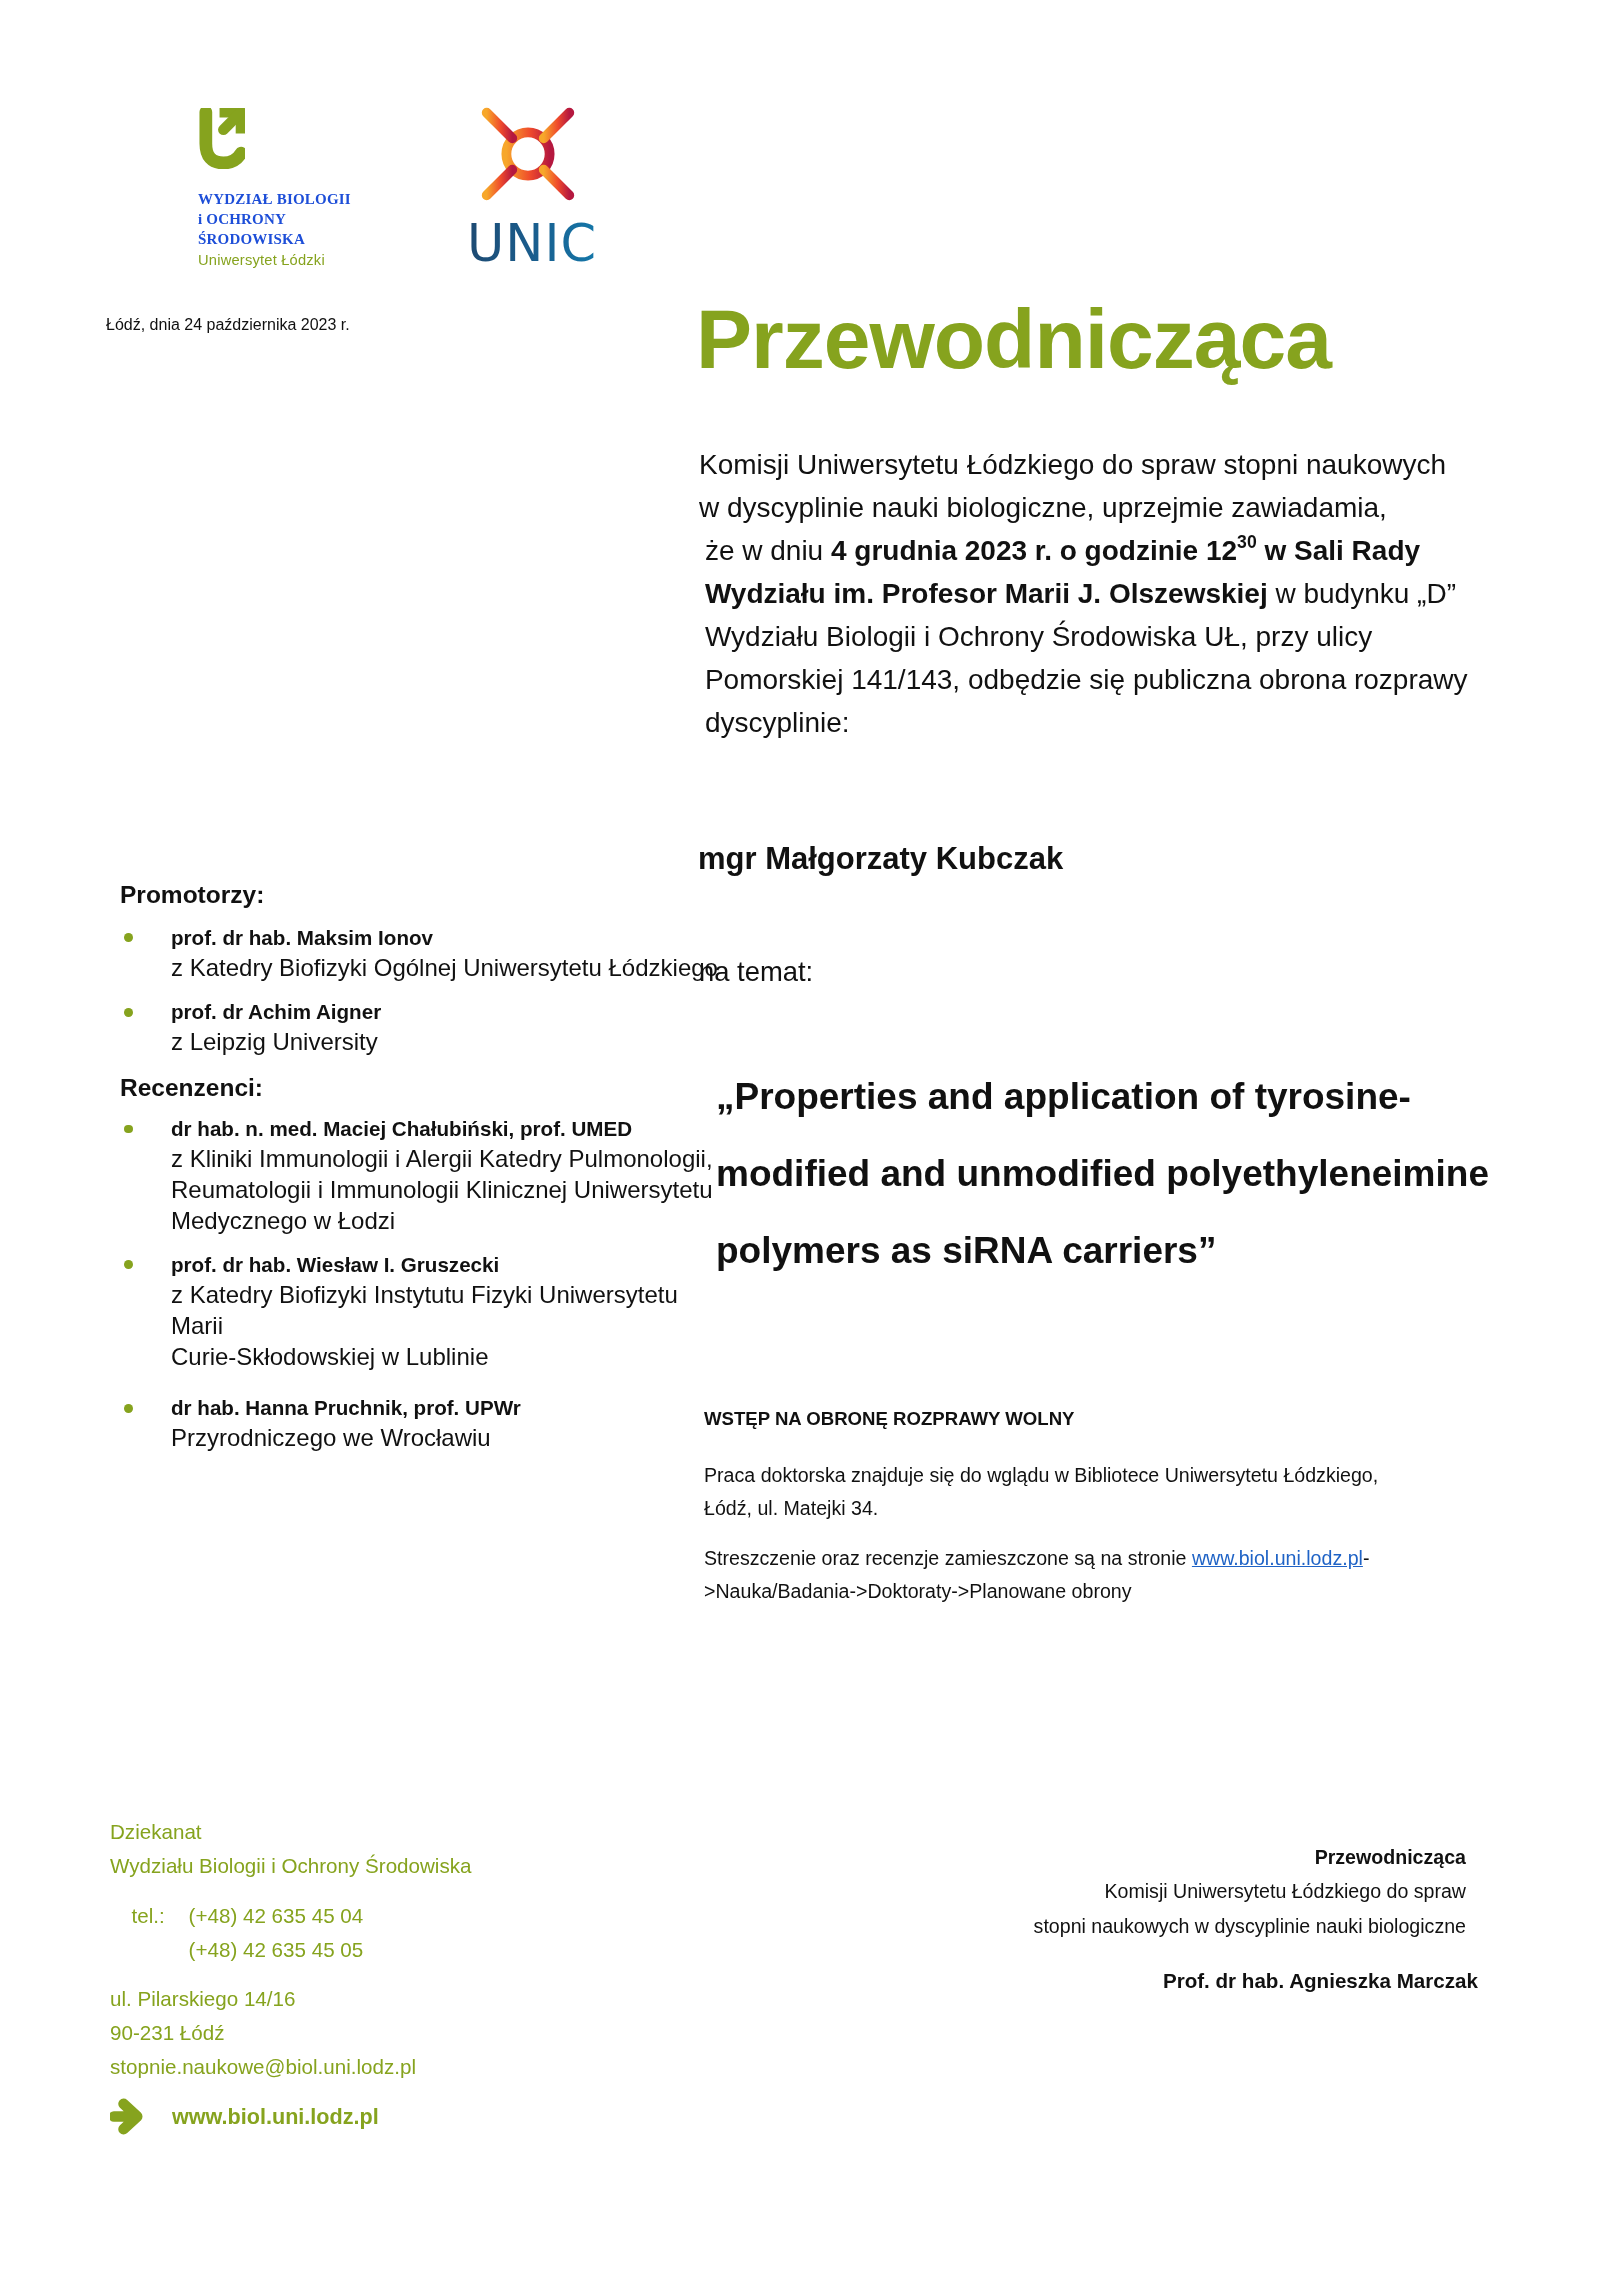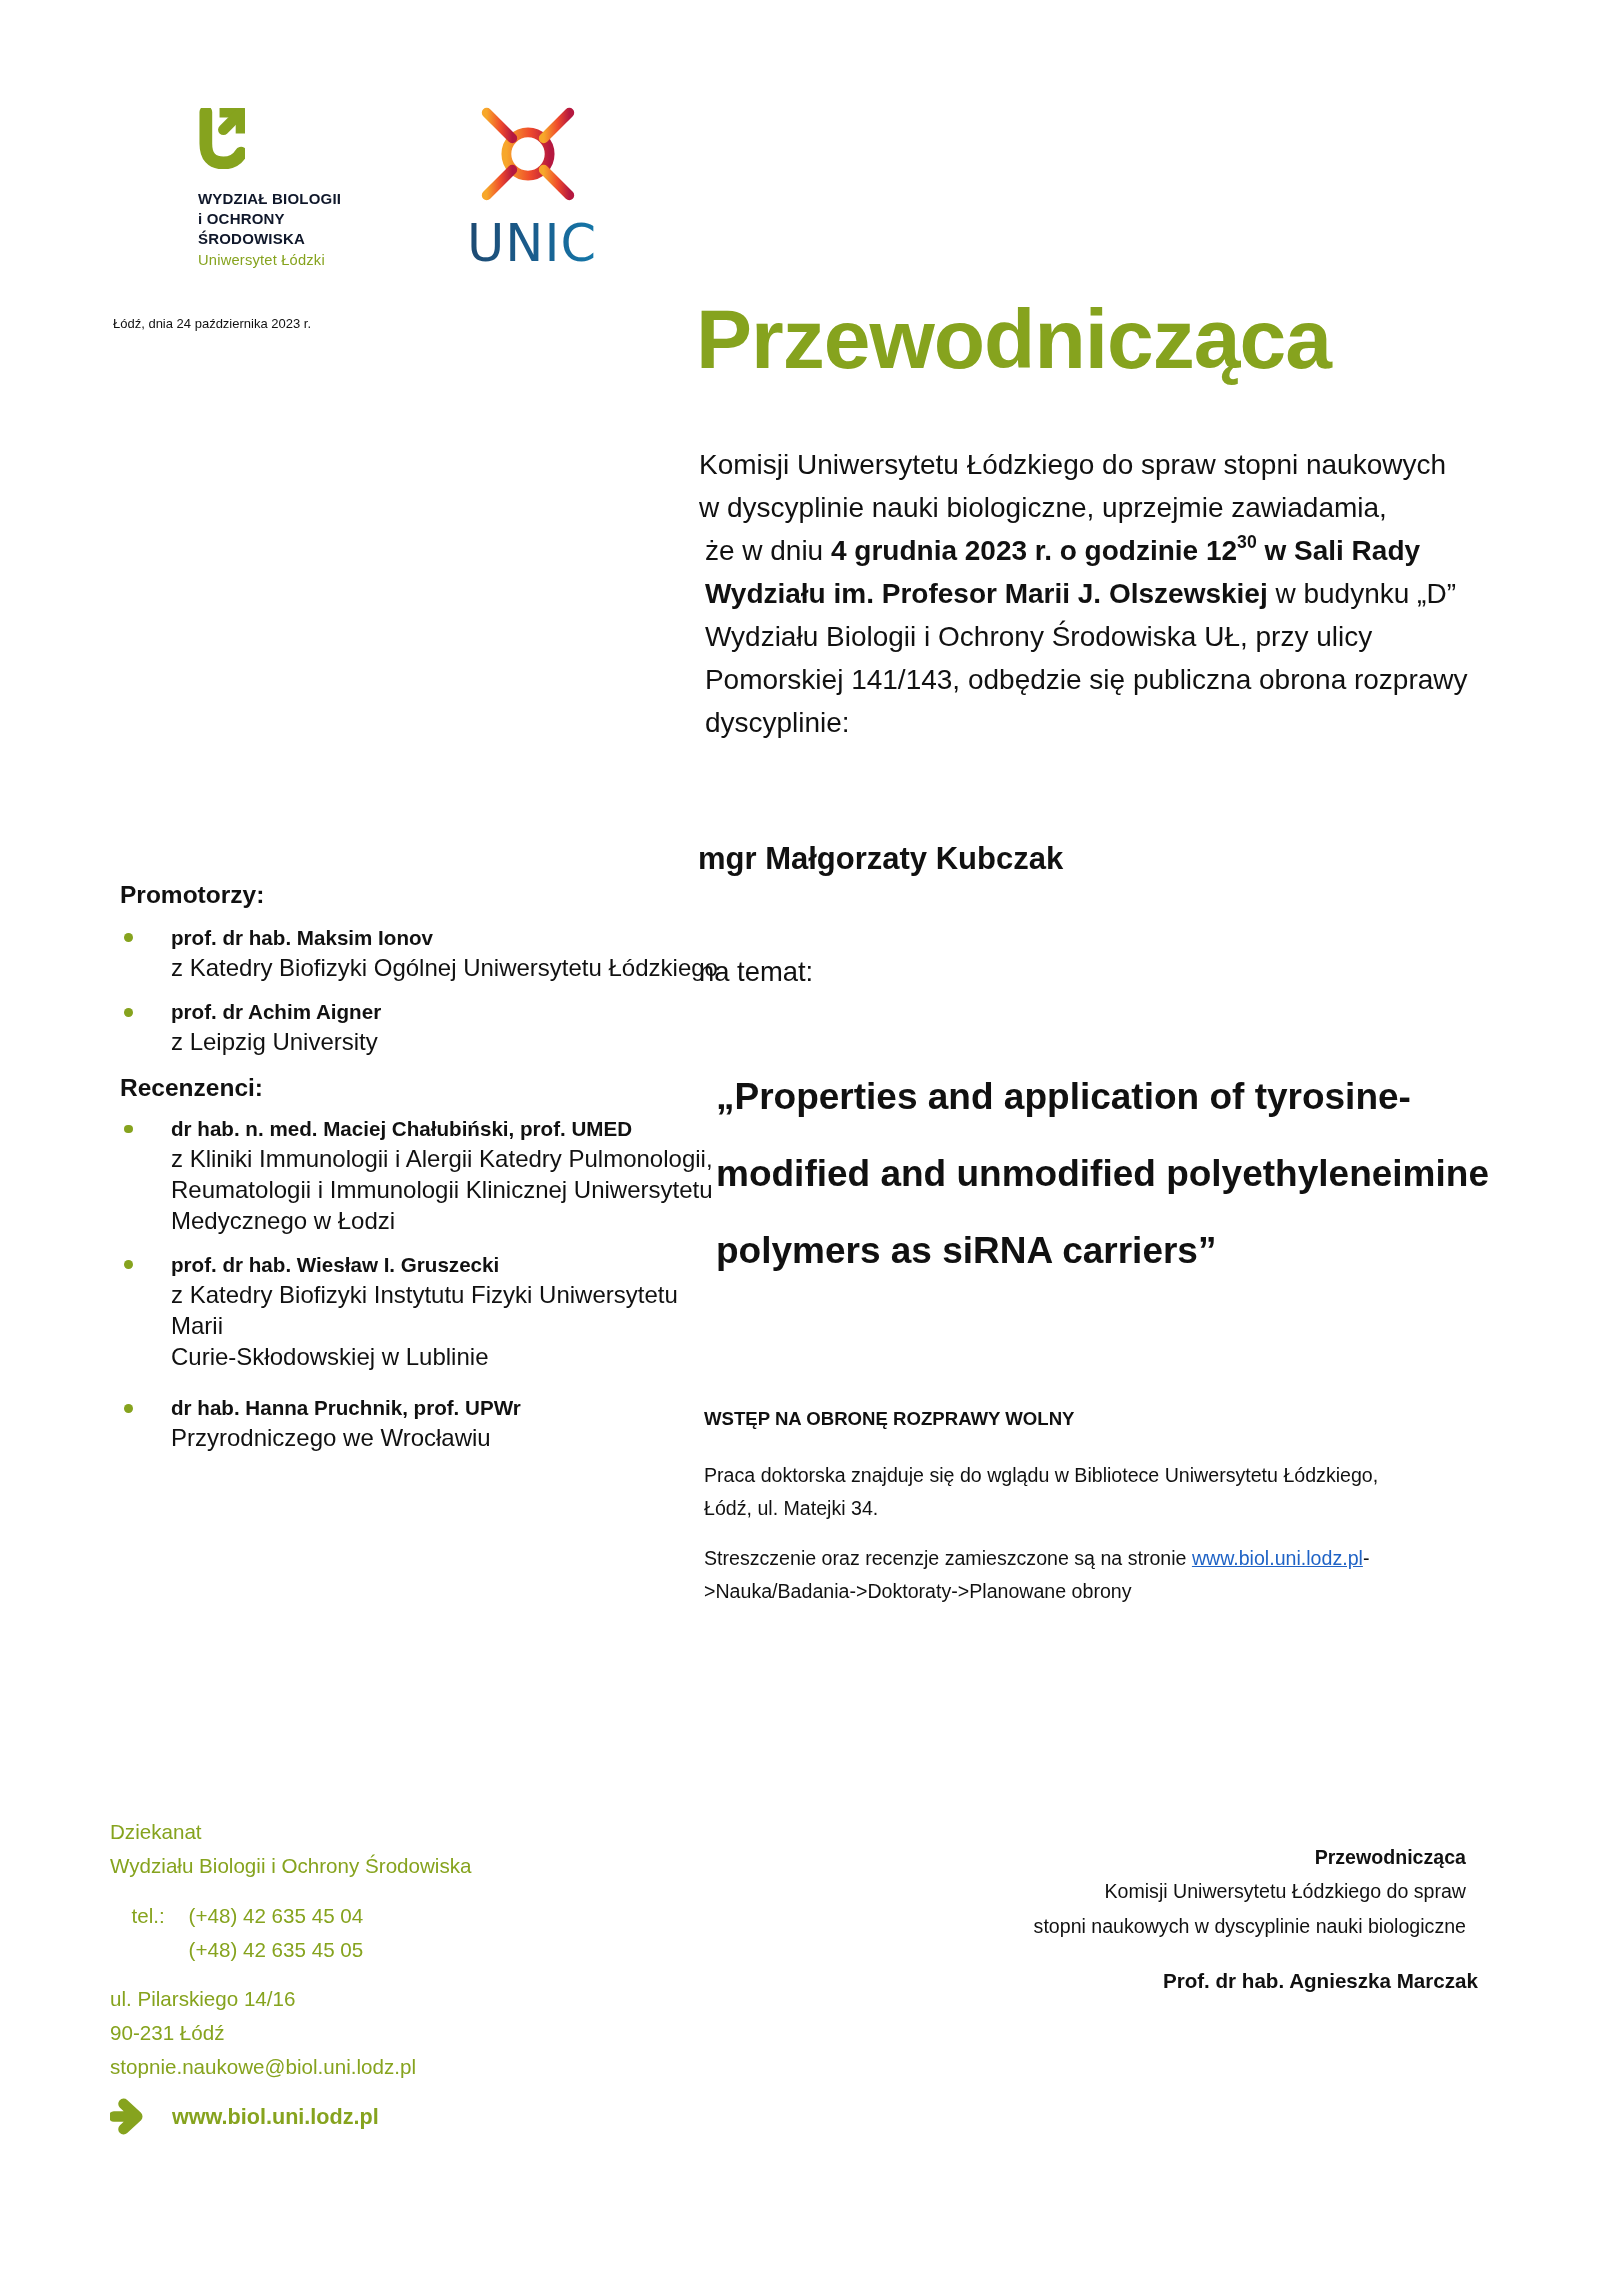--- a/index.html
+++ b/index.html
@@ -8,35 +8,35 @@
     font-family: "Liberation Sans", "DejaVu Sans", sans-serif;
     color: #111111;
   }
   .abs { position: absolute; }
 
   
   .logo-wbios { left: 198px; top: 108px; width: 186px; }
   .logo-wbios .mark { width: 47px; height: 61px; display: block; }
   .logo-wbios .fac {
     margin-top: 19.6px; font-weight: bold; font-size: 15px; line-height: 20px;
-    color: #0f172a; letter-spacing: 0.2px;
+    color: #1d4ed8; letter-spacing: 0.2px; font-family: Liberation Serif, serif;
   }
   .logo-wbios .uni { font-size: 14.7px; color: #86a31e; margin-top: 3.9px; letter-spacing: 0.2px; }
 
   .logo-unic { left: 467px; top: 96px; width: 127px; }
   .logo-unic svg { display: block; }
   .logo-unic .unic-text {
     font-weight: normal; font-size: 51px; line-height: 51px; letter-spacing: 1px;
     margin-top: 5.9px;
     background: linear-gradient(90deg, #1d4a72 0%, #1a5c8c 50%, #1476a8 100%);
     -webkit-background-clip: text; background-clip: text; color: transparent;
     font-family: "DejaVu Sans", sans-serif;
   }
 
-  .date { left: 106px; top: 316px; font-size: 13px; margin-left: 7px; }
+  .date { left: 106px; top: 316px; font-size: 16px; }
 
   .title {
     left: 696px; top: 290px; font-size: 84px; font-weight: bold;
     color: #86a31e; letter-spacing: -1px; line-height: 98px;
   }
 
   .intro {
     left: 699px; top: 443px; width: 843px; font-size: 28px; line-height: 43px;
   }
   .intro p { margin: 0; white-space: nowrap; }

